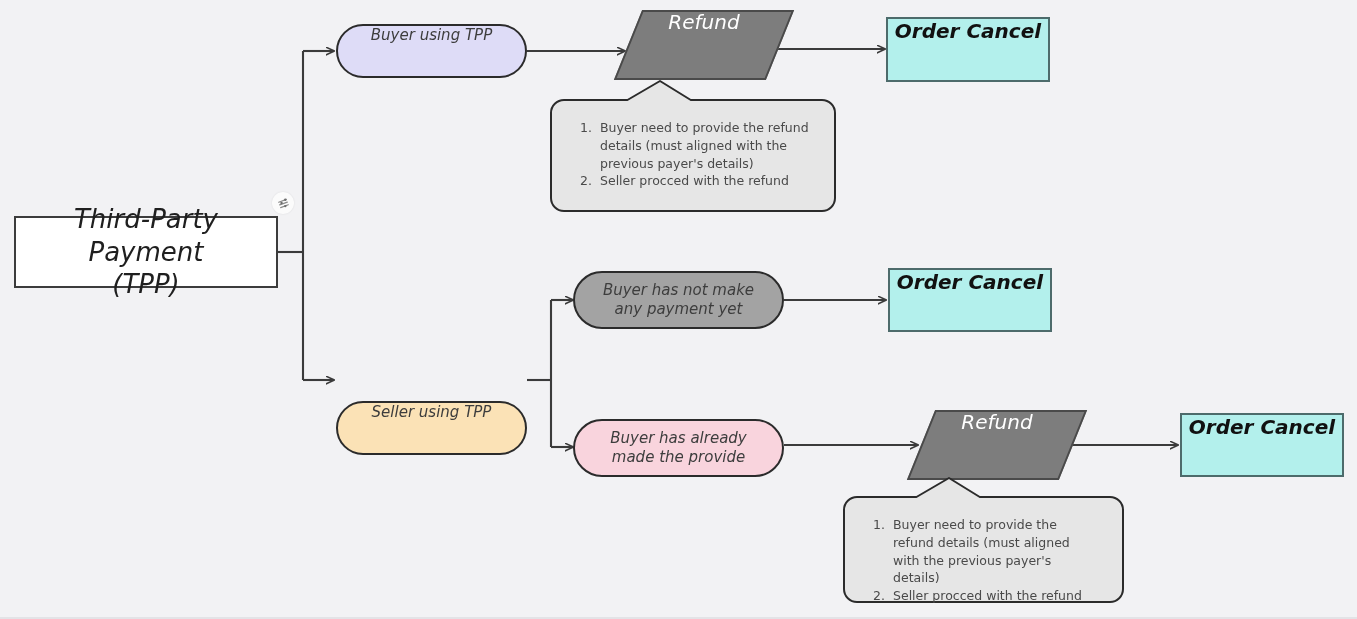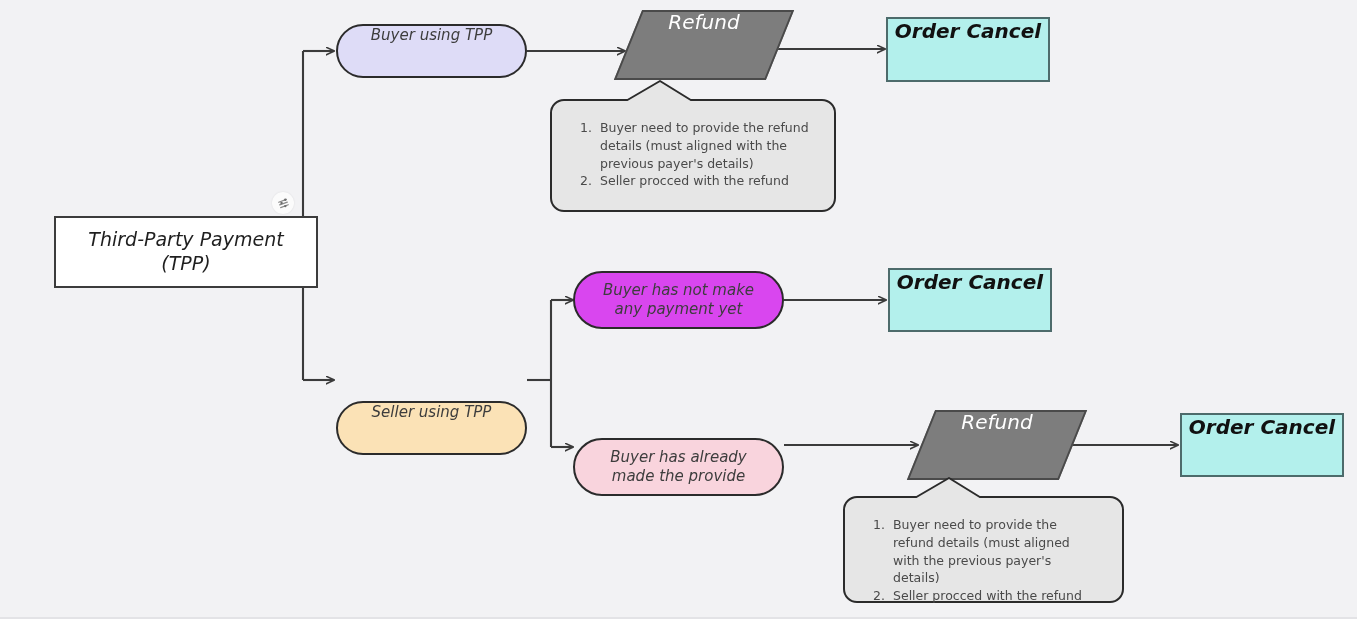--- a/index.html
+++ b/index.html
@@ -38,42 +38,41 @@
     justify-content: center;
     text-align: center;
     line-height: 1.25;
     font-style: italic;
   }
   
   .n-rect {
     background: #ffffff;
     border: 2px solid #3c3c3c;
     color: #1f1f1f;
-    font-size: 19px;
+    font-size: 26px;
     font-weight: 500;
-    margin-left: 40px;
   }
   
   .n-box {
     background: #b3f0ec;
     border: 2px solid #4d6b6b;
     color: #111111;
     font-size: 20px;
     font-weight: 700;
   }
   
   .n-pill {
     border: 2px solid #2b2b2b;
     border-radius: 999px;
     color: #3d3d3d;
     font-size: 15px;
   }
   .pill-lavender { background: #dedcf7; }
   .pill-orange   { background: #fbe2b6; margin-top: 48px; }
-  .pill-green    { background: #d946ef; }
+  .pill-green    { background: #a3a3a3; }
   .pill-pink     { background: #f9d4dd; }
 
   
   .n-para {
     background: transparent;
     border: none;
     color: #ffffff;
     font-size: 20px;
   }
   .n-para .para-bg {
@@ -216,21 +215,21 @@
 
   <div class="node n-pill pill-green" style="left:573px; top:271px; width:211px; height:58px; flex-direction:column;">
     <span>Buyer has not make</span>
     <span>any payment yet</span>
   </div>
 
   <div class="node n-box" style="left:888px; top:268px; width:164px; height:64px;">
     <span>Order Cancel</span>
   </div>
 
-  <div class="node n-pill pill-pink" style="left:573px; top:419px; width:211px; height:58px; flex-direction:column;margin-top:19px;">
+  <div class="node n-pill pill-pink" style="left:573px; top:419px; width:211px; height:58px; flex-direction:column;">
     <span>Buyer has already</span>
     <span>made the provide</span>
   </div>
 
   <div class="node n-para" style="left:921px; top:410px; width:152px; height:70px;">
     <div class="para-bg"></div>
     <span class="para-label">Refund</span>
   </div>
 
   <div class="node n-box" style="left:1180px; top:413px; width:164px; height:64px;">

